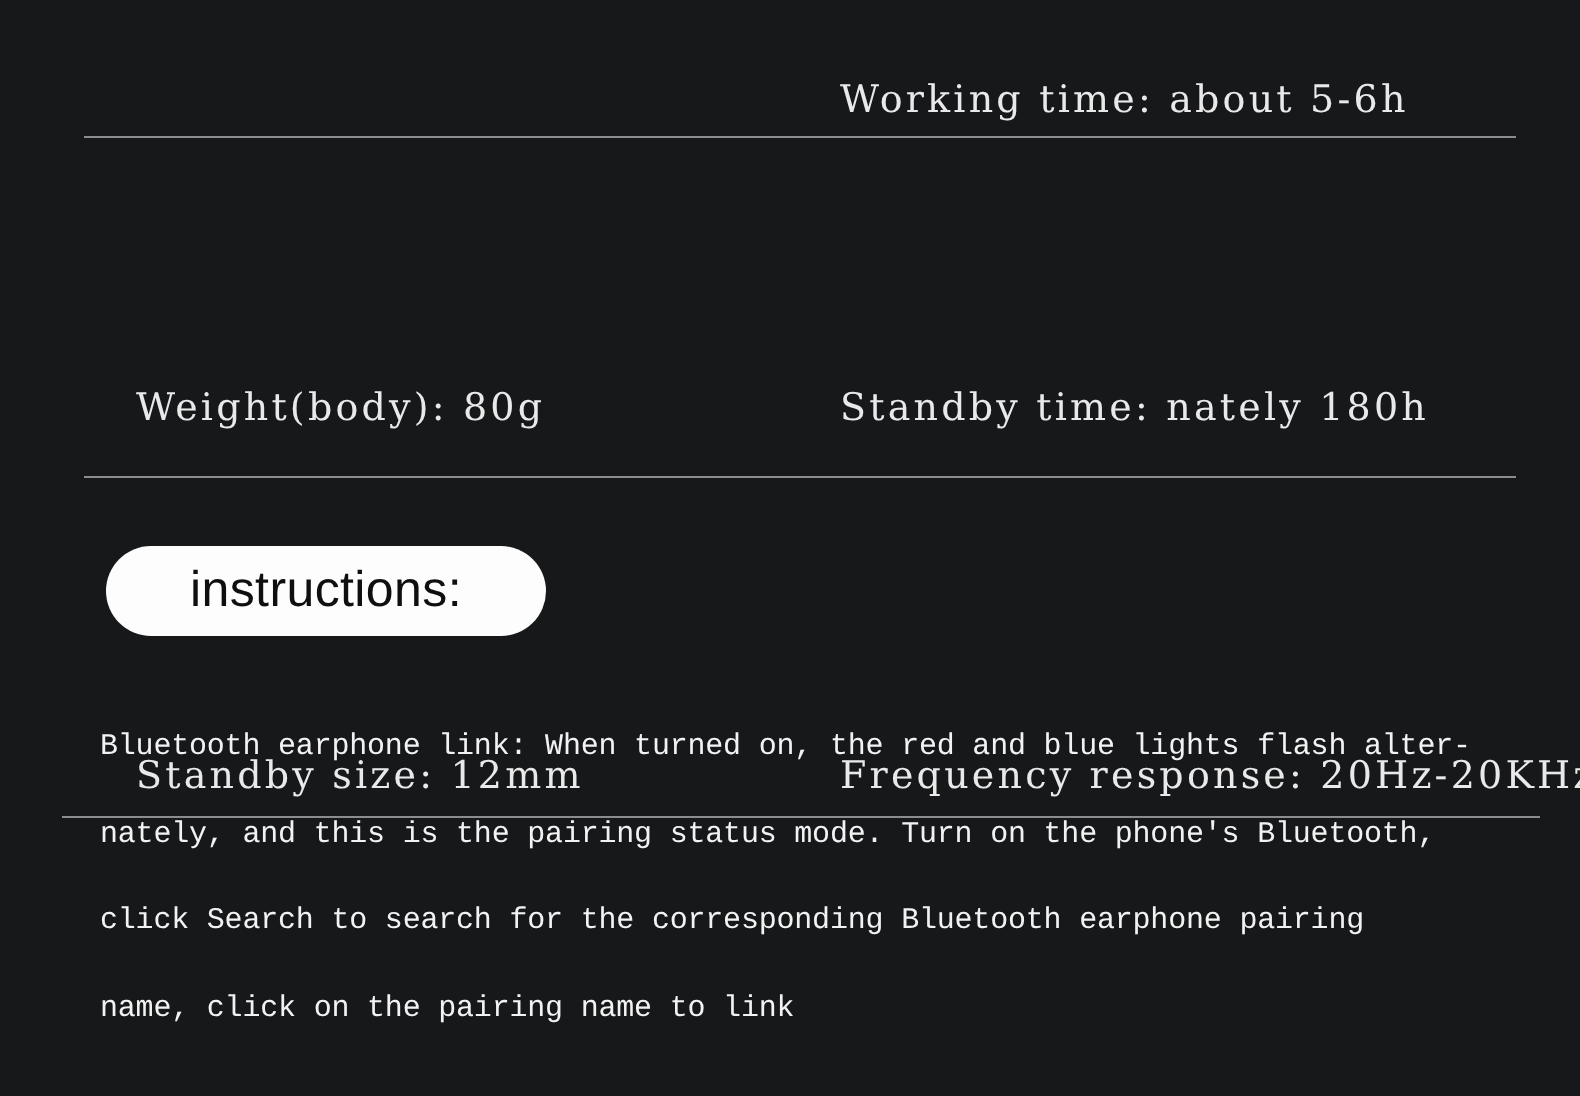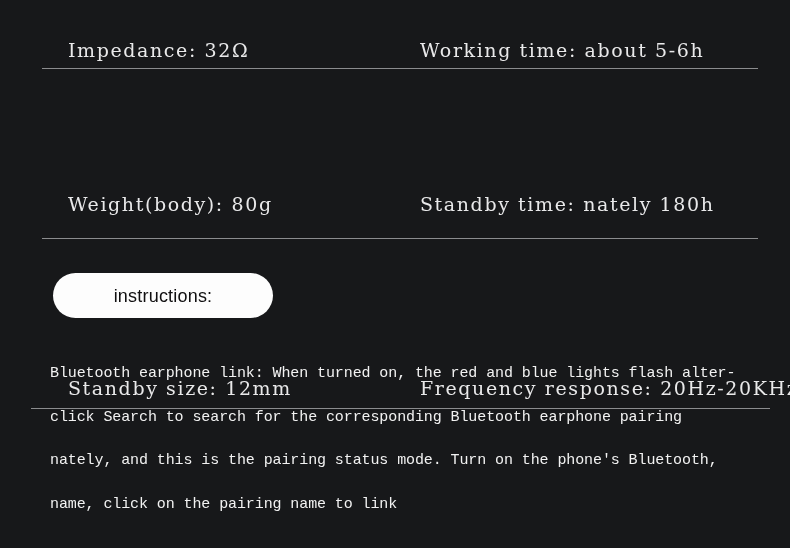--- a/index.html
+++ b/index.html
@@ -102,21 +102,21 @@
     border-radius: 999px;
     display: flex;
     align-items: center;
     justify-content: center;
     box-sizing: border-box;
   }
 
   .pill-label {
     color: #100f10;
     font-family: "Liberation Sans", sans-serif;
-    font-size: 18px;
+    font-size: 25px;
     font-weight: 400;
     letter-spacing: 0.2px;
     line-height: 1;
   }
 
   
   .body-text {
     position: absolute;
     left: 50px;
     top: 352px;
@@ -135,21 +135,20 @@
 </style>
 </head>
 <body>
 
 <div id="page">
 
   <div class="spec-table">
 
     <div class="spec-row" id="row-1">
       <div class="spec-row-inner">
-        <span class="spec-cell left">Impedance: 32Ω</span>
         <span class="spec-cell right">Working time: about 5-6h</span>
       </div>
       <div class="spec-divider narrow" id="div-1"></div>
     </div>
 
     <div class="spec-row" id="row-2">
       <div class="spec-row-inner">
         <span class="spec-cell left">Weight(body): 80g</span>
         <span class="spec-cell right">Standby time: nately 180h</span>
       </div>
@@ -165,18 +164,18 @@
     </div>
 
   </div>
 
   <div class="pill">
     <span class="pill-label">instructions:</span>
   </div>
 
   <div class="body-text">
     <div class="body-line">Bluetooth earphone link: When turned on, the red and blue lights flash alter-</div>
+    <div class="body-line">nately, and this is the pairing status mode. Turn on the phone's Bluetooth,</div>
     <div class="body-line">click Search to search for the corresponding Bluetooth earphone pairing</div>
-    <div class="body-line">nately, and this is the pairing status mode. Turn on the phone's Bluetooth,</div>
     <div class="body-line">name, click on the pairing name to link</div>
   </div>
 
 </div>
 
 </body></html>

